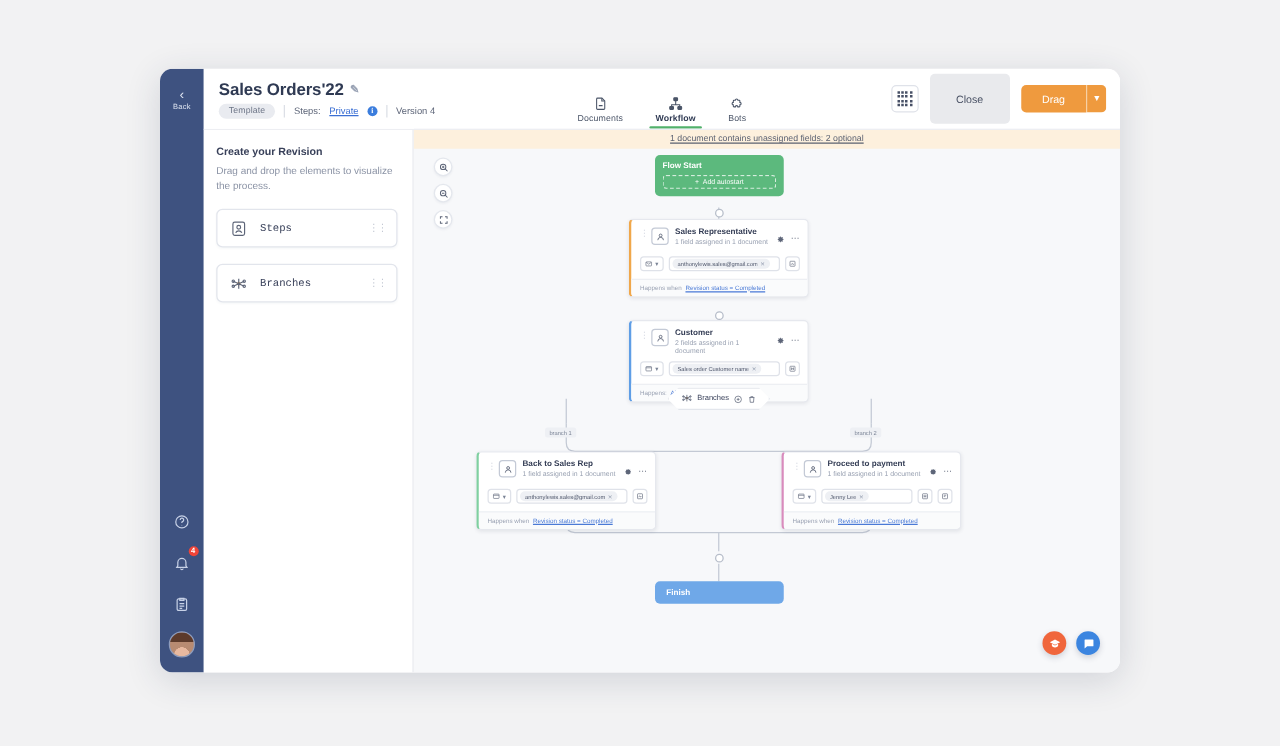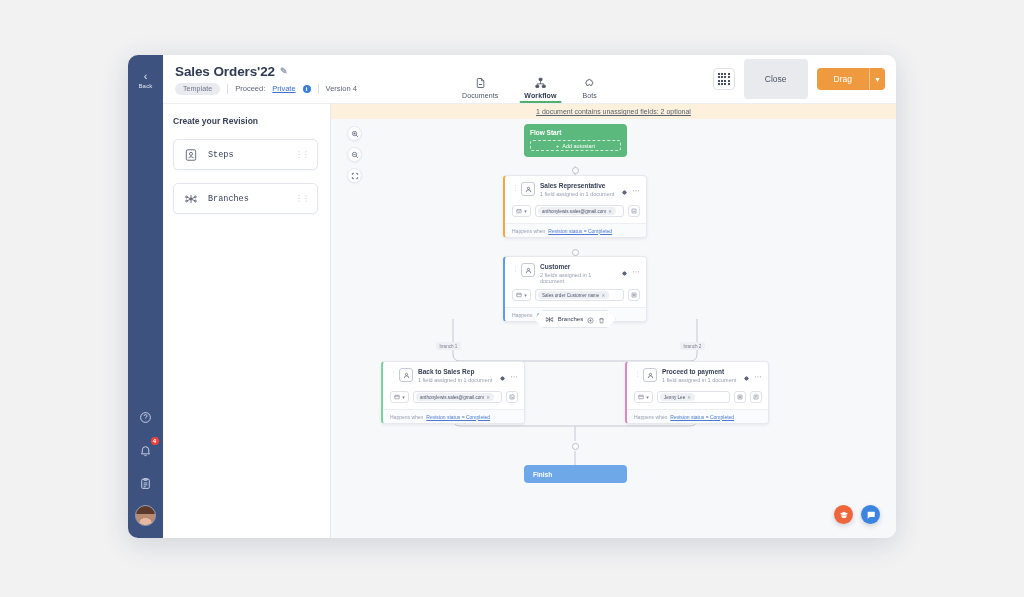--- a/index.html
+++ b/index.html
@@ -314,21 +314,21 @@
 
     <div class="header">
       <div class="title-block">
         <div class="doc-title">
           <span>Sales Orders'22</span>
           <span class="pencil-ico">✎</span>
         </div>
         <div class="meta-row">
           <span class="badge-template">Template</span>
           <span class="meta-div"></span>
-          <span class="meta-txt">Proceed:</span>
+          <span class="meta-txt">Steps:</span>
           <span class="meta-link">Private</span>
           <span class="info-dot">i</span>
           <span class="meta-div"></span>
           <span class="meta-txt">Version 4</span>
         </div>
       </div>
 
       <div class="tabs">
         <div class="tab">
           <span class="t-ico">
@@ -386,20 +386,21 @@
           <button class="btn-send">Drag</button>
           <button class="btn-send-caret">▼</button>
         </div>
       </div>
     </div>
 
     <div class="body">
 
       <div class="side-panel">
         <div class="sp-title">Create your Revision</div>
+        <div class="sp-sub">Drag and drop the elements to visualize the process.</div>
 
         <div class="sp-item">
           <span class="ico">
             <svg width="14" height="14" viewBox="0 0 24 24" fill="none" stroke="#5d6578" stroke-width="1.6">
               <rect x="4" y="3" width="16" height="18" rx="2.5"></rect>
                 <circle cx="12" cy="10" r="2.6"></circle>
                 <path d="M7.8 17.6a4.6 4.6 0 0 1 8.4 0"></path>
             </svg>
           </span>
           <span class="lbl">Steps</span>

